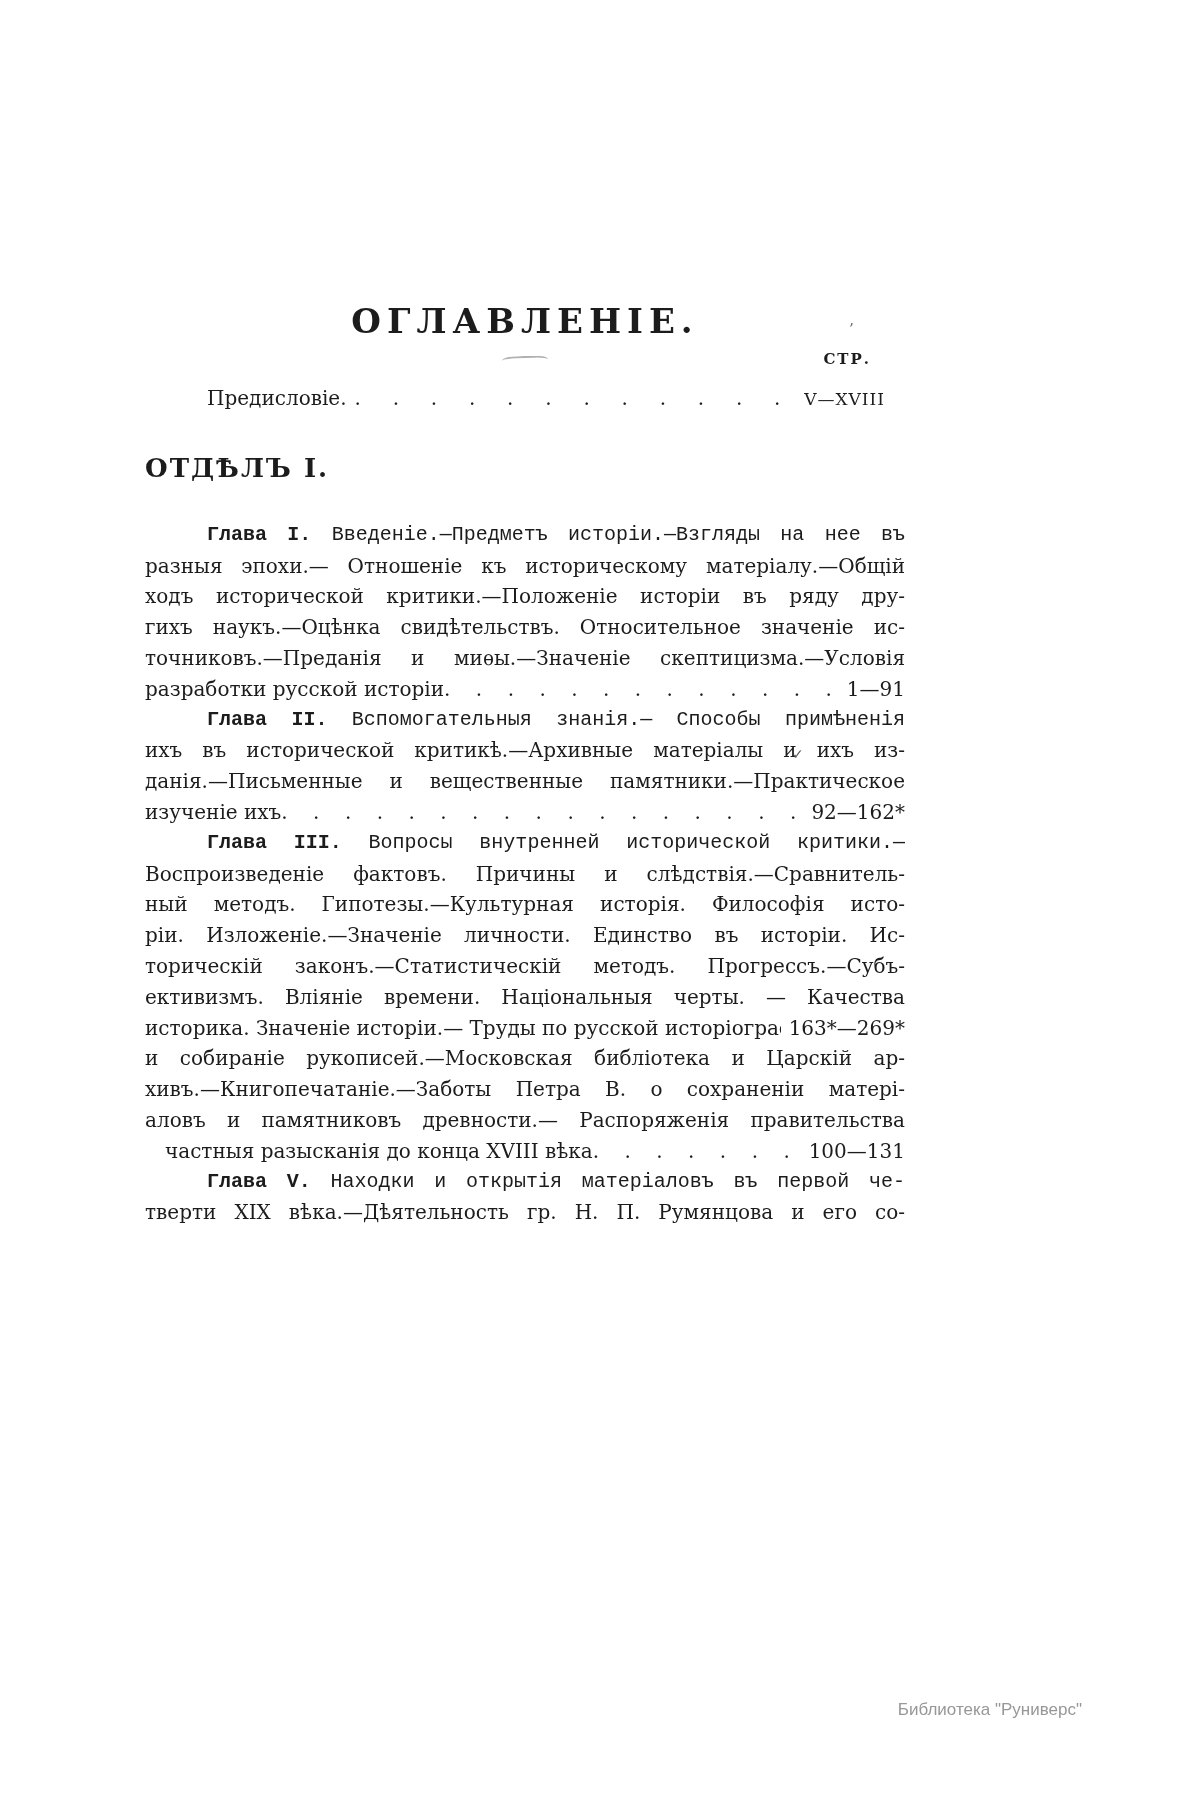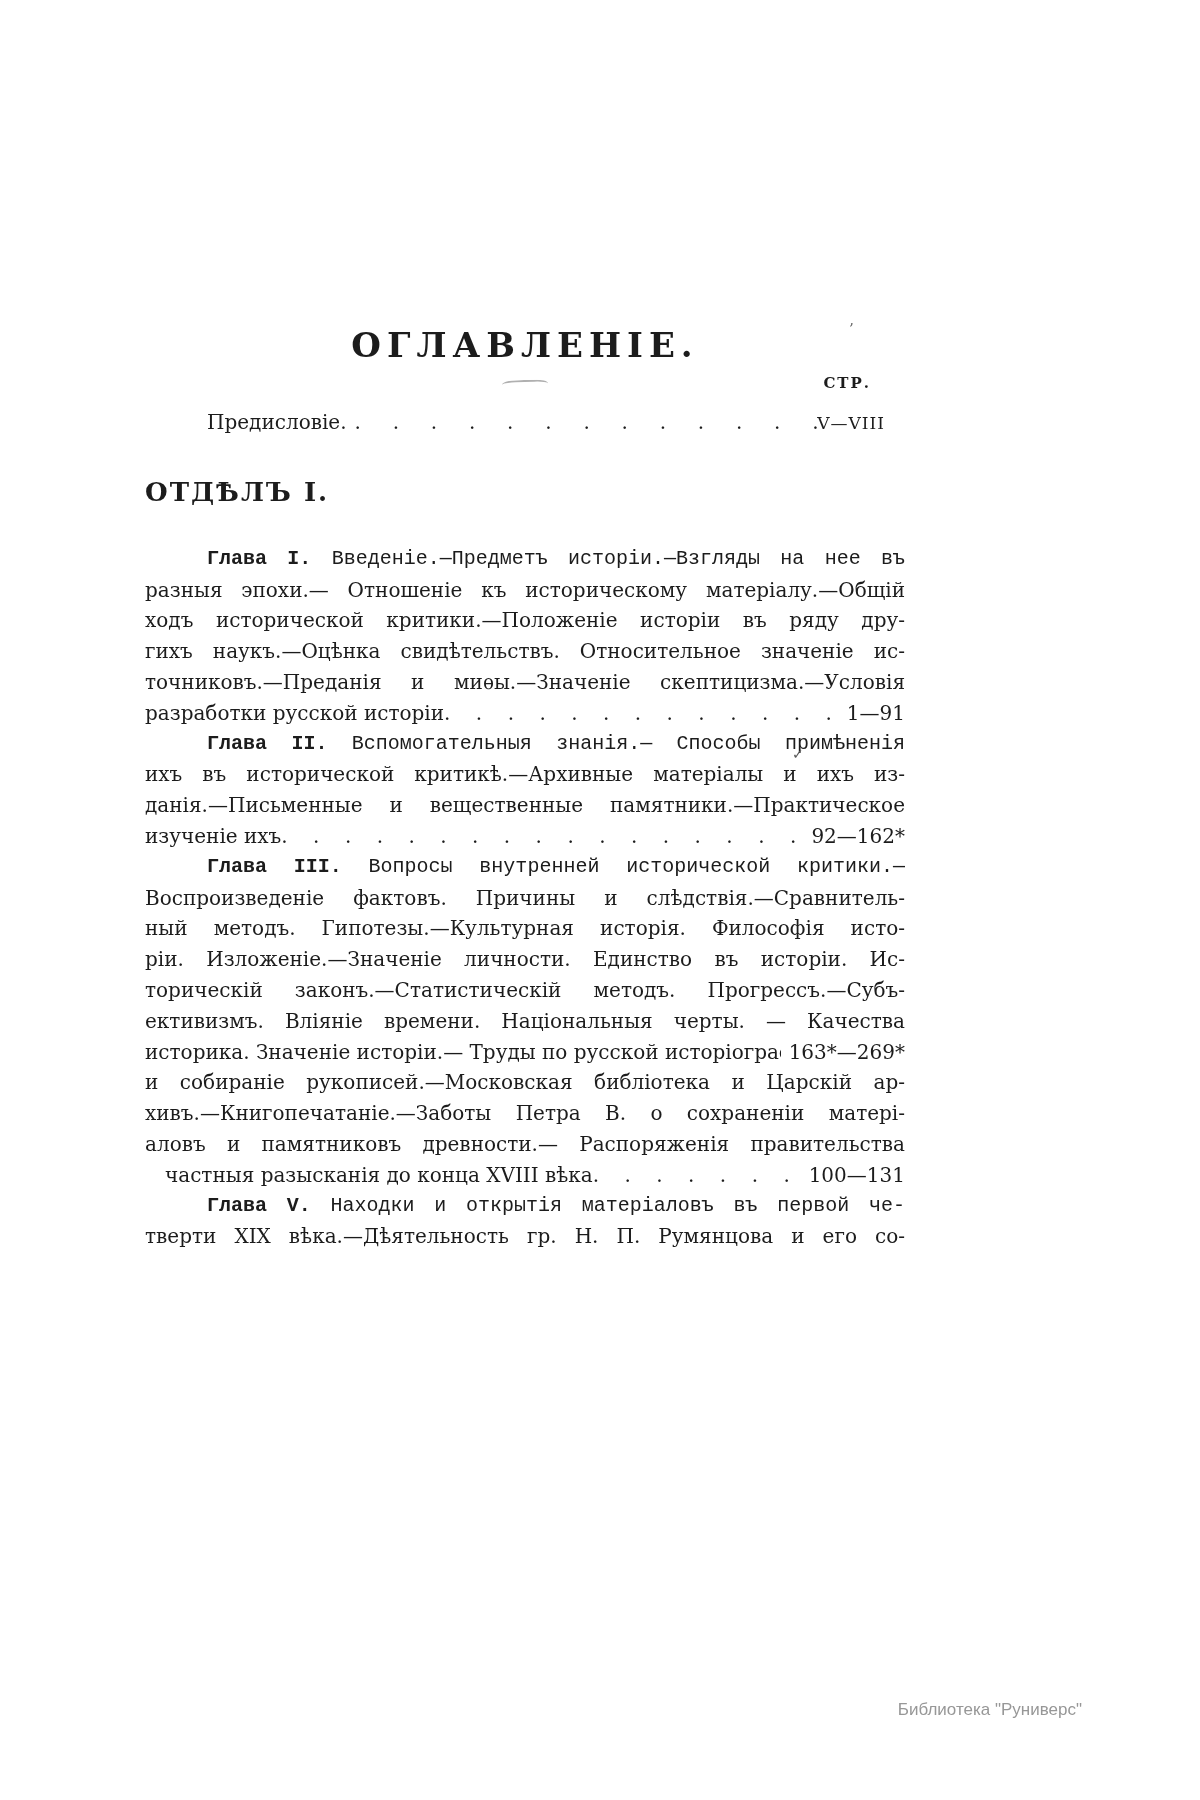--- a/index.html
+++ b/index.html
@@ -7,21 +7,21 @@
     position:relative;
     width:1200px;height:1800px;
     margin:0 auto;
     background:#ffffff;
     overflow:hidden;
     font-family:"DejaVu Serif", serif;
     color:#1c1c1c;
   }
   .toc{
     position:absolute;
-    left:145px;top:328px;
+    left:145px;top:304px;
     width:760px;
   }
   .title{
     margin:0;
     text-align:center;
     font-size:34px;
     font-weight:600;
     letter-spacing:6px;
     line-height:1;
   }
@@ -124,21 +124,21 @@
 <div class="page">
 
   <div class="toc">
     <h1 class="title">ОГЛАВЛЕНІЕ.</h1>
     <div class="divider"></div>
     <div class="str">СТР.</div>
 
     <div class="preface">
       <span class="plabel">Предисловіе.</span>
       <span class="dots">.     .     .     .     .     .     .     .     .     .     .     .     .     .     .     .     .     .</span>
-      <span class="pvalue">V—VIII</span>
+      <span class="pvalue">V—XVIII</span>
     </div>
 
     <div class="section">ОТДѢЛЪ I.</div>
 
     <div class="entries">
         <div class="para">
           <div class="line just indent"><span class="ltext"><b class="lead">Глава I. </b>Введеніе.—Предметъ исторіи.—Взгляды на нее въ</span></div>
           <div class="line just"><span class="ltext">разныя эпохи.— Отношеніе къ историческому матеріалу.—Общій</span></div>
           <div class="line just"><span class="ltext">ходъ исторической критики.—Положеніе исторіи въ ряду дру-</span></div>
           <div class="line just"><span class="ltext">гихъ наукъ.—Оцѣнка свидѣтельствъ. Относительное значеніе ис-</span></div>

